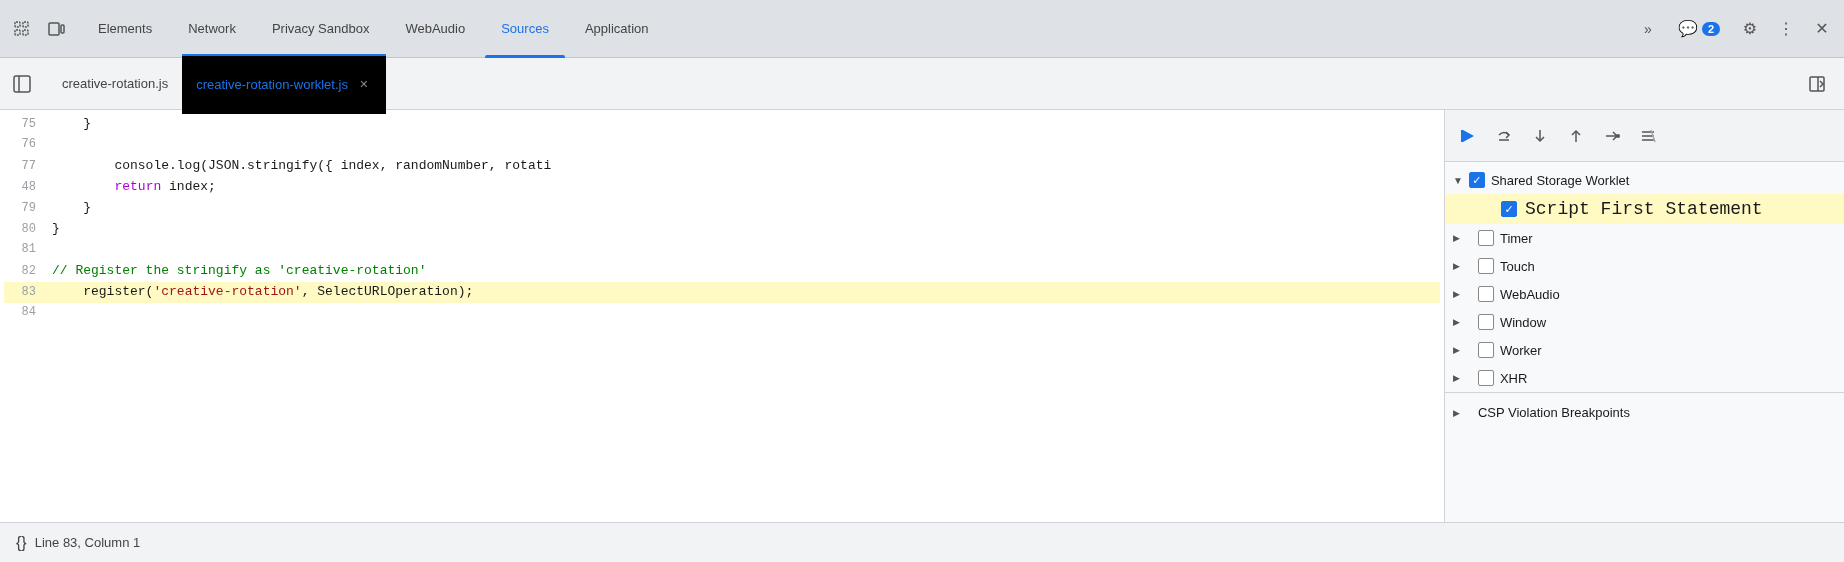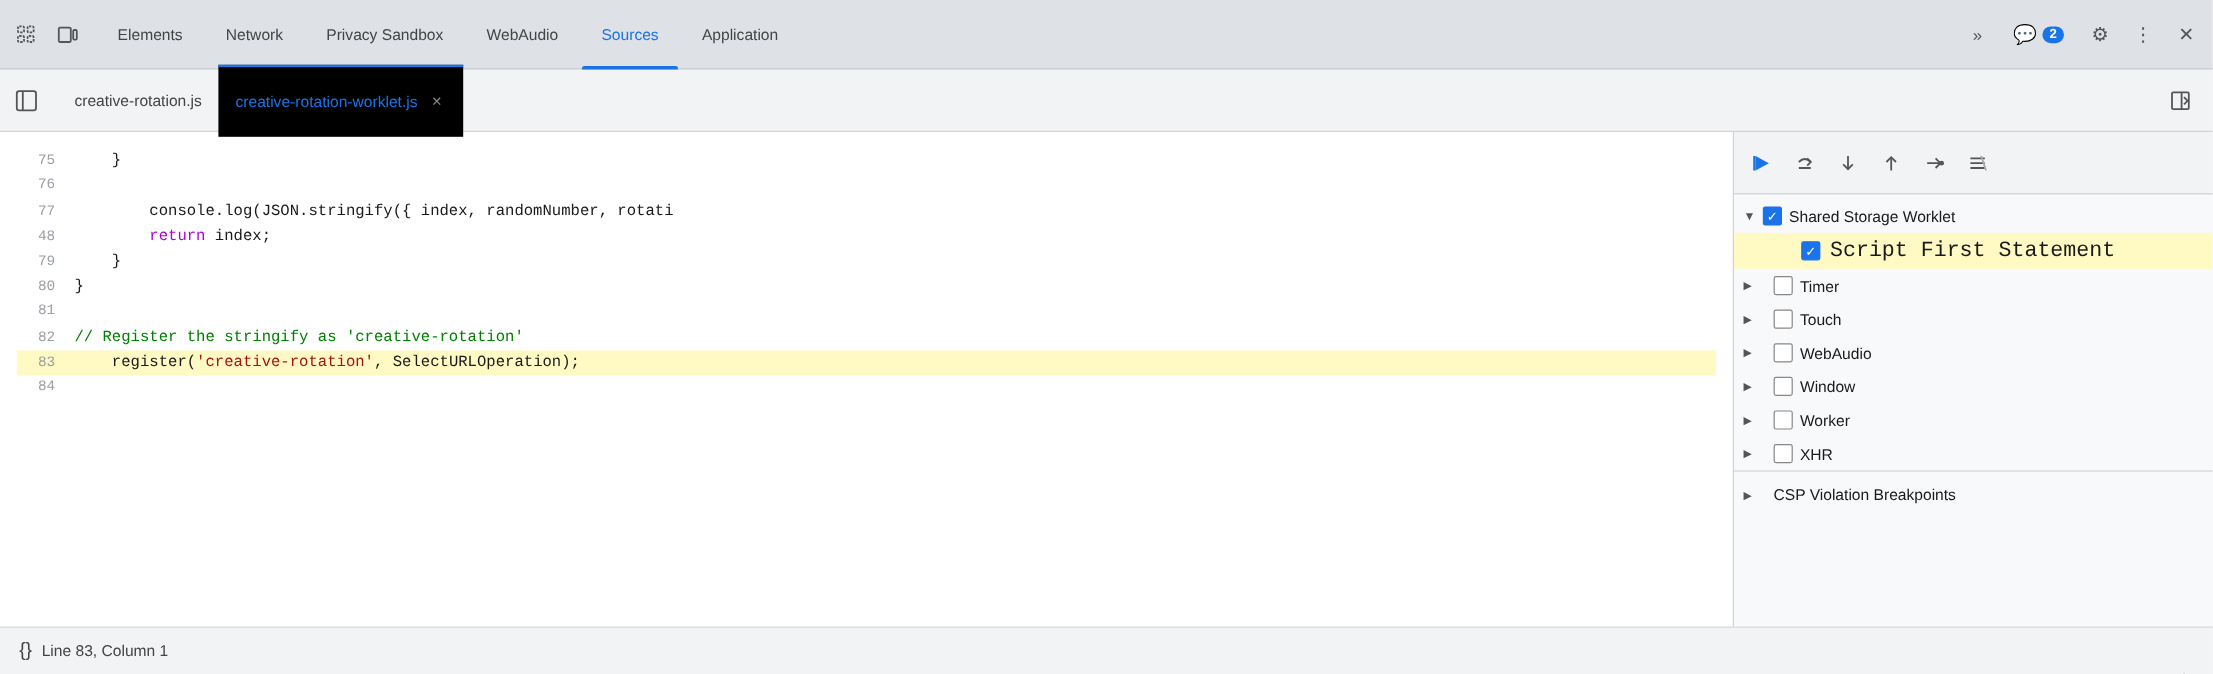--- a/index.html
+++ b/index.html
@@ -162,21 +162,21 @@
     
     .code-panel {
       flex: 1;
       background: white;
       overflow: hidden;
       font-family: 'Menlo', 'Monaco', 'Courier New', monospace;
       font-size: 13px;
       line-height: 1.6;
     }
     .code-lines {
-      padding: 14px;
+      padding: 4px;
     }
     .code-line {
       display: flex;
       align-items: baseline;
       min-height: 21px;
     }
     .code-line.highlighted {
       background: #fff9c4;
     }
     .line-num {

